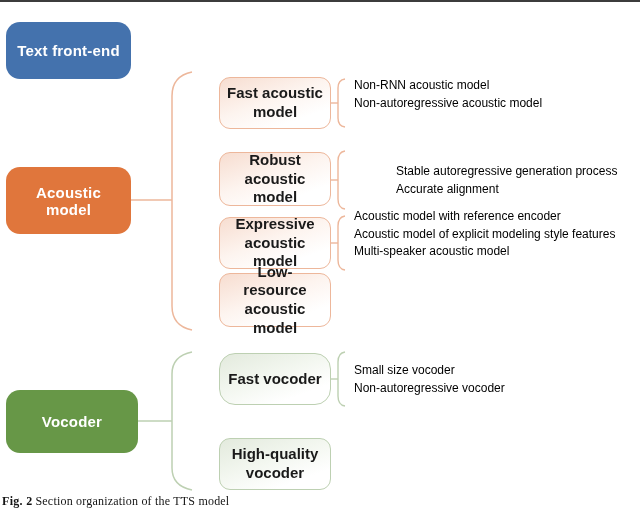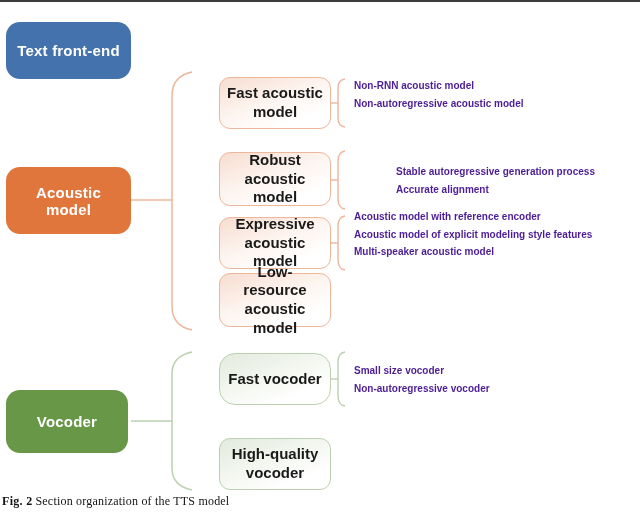--- a/index.html
+++ b/index.html
@@ -71,23 +71,23 @@
     background: linear-gradient(160deg, #f7ddd0 0%, #fdf4ef 45%, #ffffff 78%);
   }
   .l2.green-box {
     border: 1.3px solid #bdd0b2;
     background: linear-gradient(160deg, #e3eadd 0%, #f3f7f0 45%, #ffffff 78%);
   }
 
   
   .leaf-list {
     position: absolute;
-    font-size: 10px;
-    font-weight: bold;
-    color: #4c1d95;
+    font-size: 12px;
+    font-weight: normal;
+    color: #000000;
     line-height: 17.6px;
     white-space: nowrap;
   }
   .leaf-list div { white-space: nowrap; }
 
   
   #connectors {
     position: absolute;
     left: 0; top: 0;
     width: 640px;
@@ -162,21 +162,21 @@
   </svg>
 
   <div class="l1 blue" style="left:6px; top:22px; width:125px; height:57px;">
     <span>Text front-end</span>
   </div>
 
   <div class="l1 orange" style="left:6px; top:167px; width:125px; height:67px;">
     <span>Acoustic model</span>
   </div>
 
-  <div class="l1 green" style="left:6px; top:390px; width:122px; height:63px;">
+  <div class="l1 green" style="left:6px; top:390px; width:132px; height:63px;">
     <span>Vocoder</span>
   </div>
 
   <div class="l2 orange-box" style="left:219px; top:77px; width:112px; height:52px;">
     <span>Fast acoustic model</span>
   </div>
 
   <div class="l2 orange-box" style="left:219px; top:152px; width:112px; height:54px;">
     <span>Robust acoustic model</span>
   </div>

